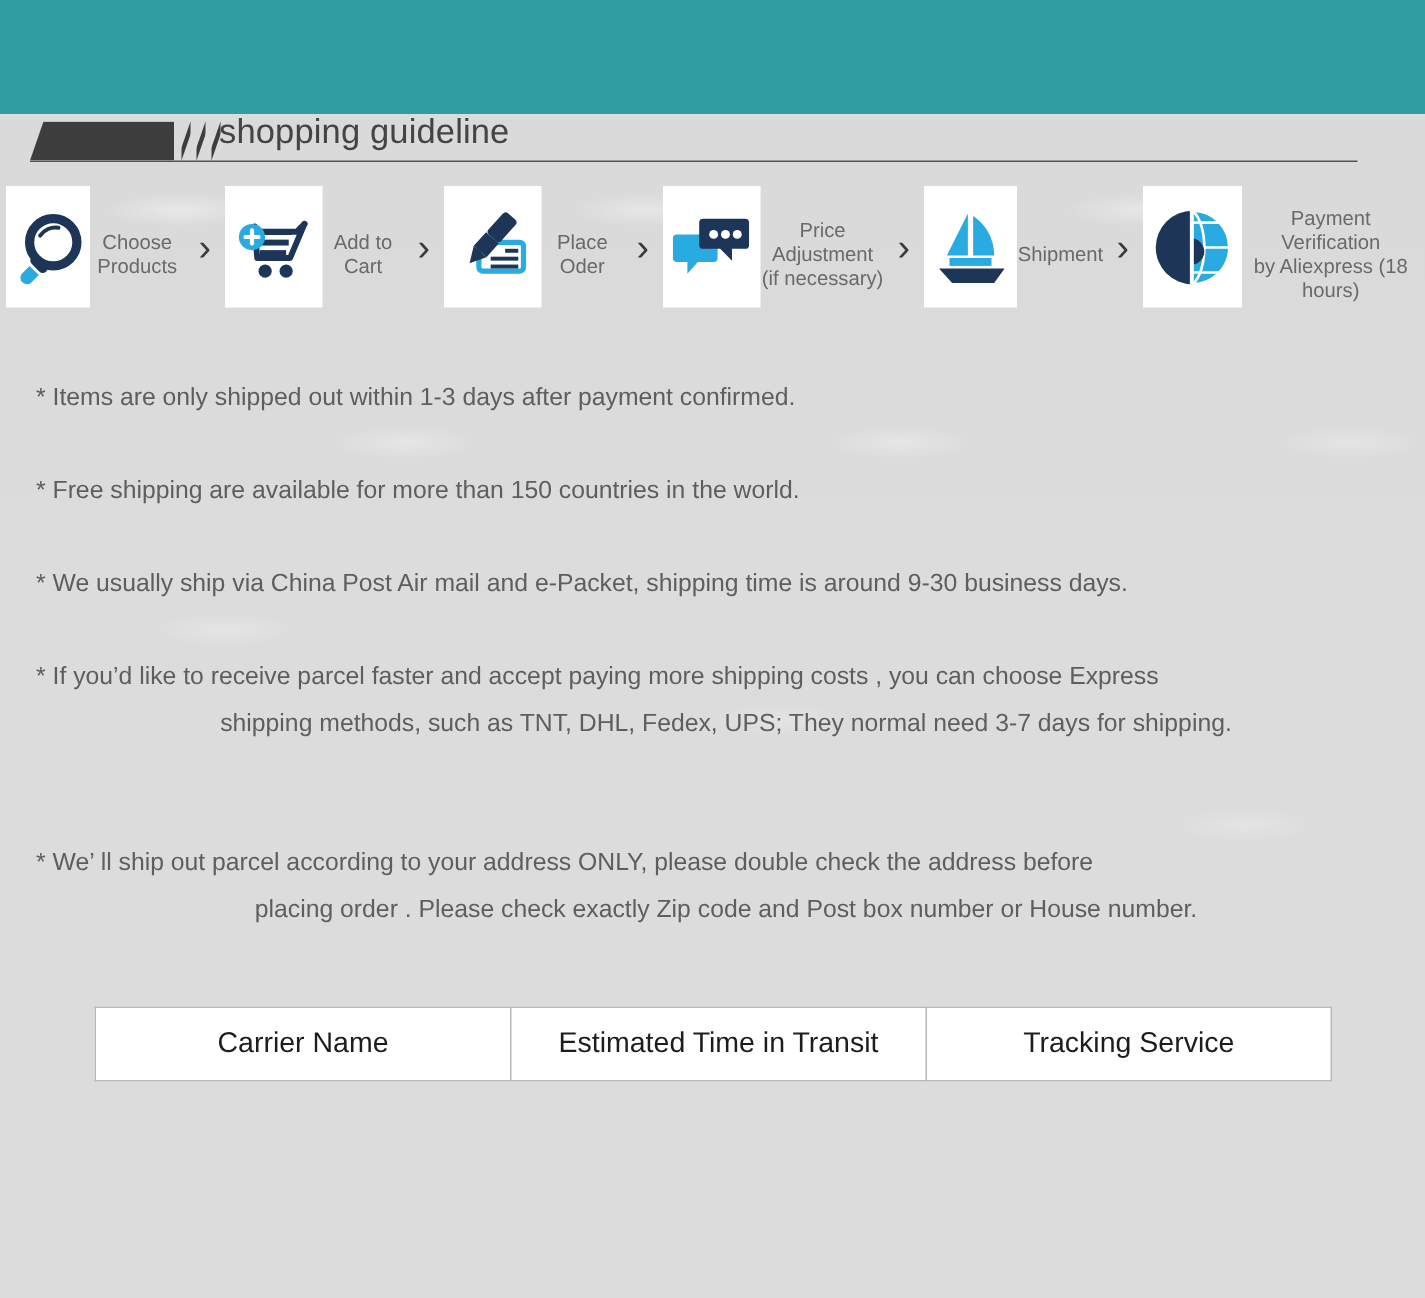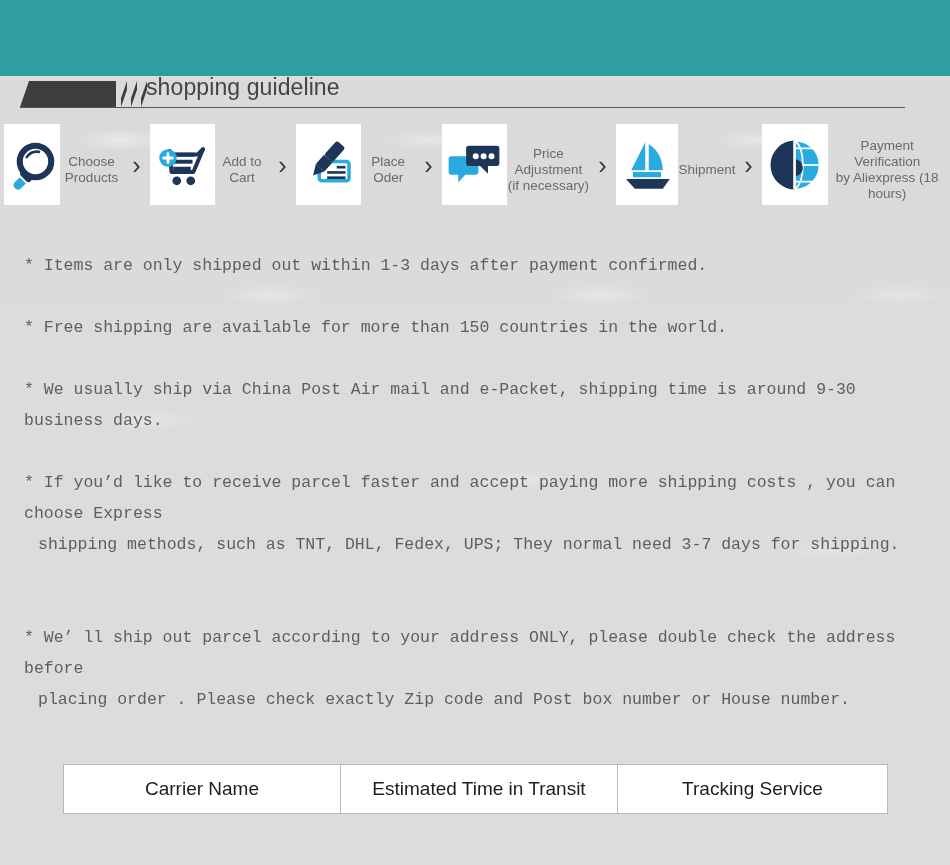--- a/index.html
+++ b/index.html
@@ -138,29 +138,28 @@
     font-family: "Liberation Sans", sans-serif;
   }
   .step.wide { width: 148px; }
   .step.wider { width: 185px; }
 
   
   .bullets {
     margin-top: 14px;
     padding-left: 24px;
     padding-right: 20px;
-    font-family: Liberation Mono, monospace;
   }
   .bullet {
     font-size: 16.5px;
     color: #5e5e5e;
     line-height: 31px;
     white-space: pre-line;
   }
-  .bullet .cont { display: block; padding-left: 14px; }
+  .bullet .cont { display: block; padding-left: 14px; text-align: center; }
 
   
   .table-wrap {
     margin: 18px auto 0 auto;
     width: 824px;
   }
   table.carriers {
     width: 100%;
     border-collapse: collapse;
     background: #ffffff;

